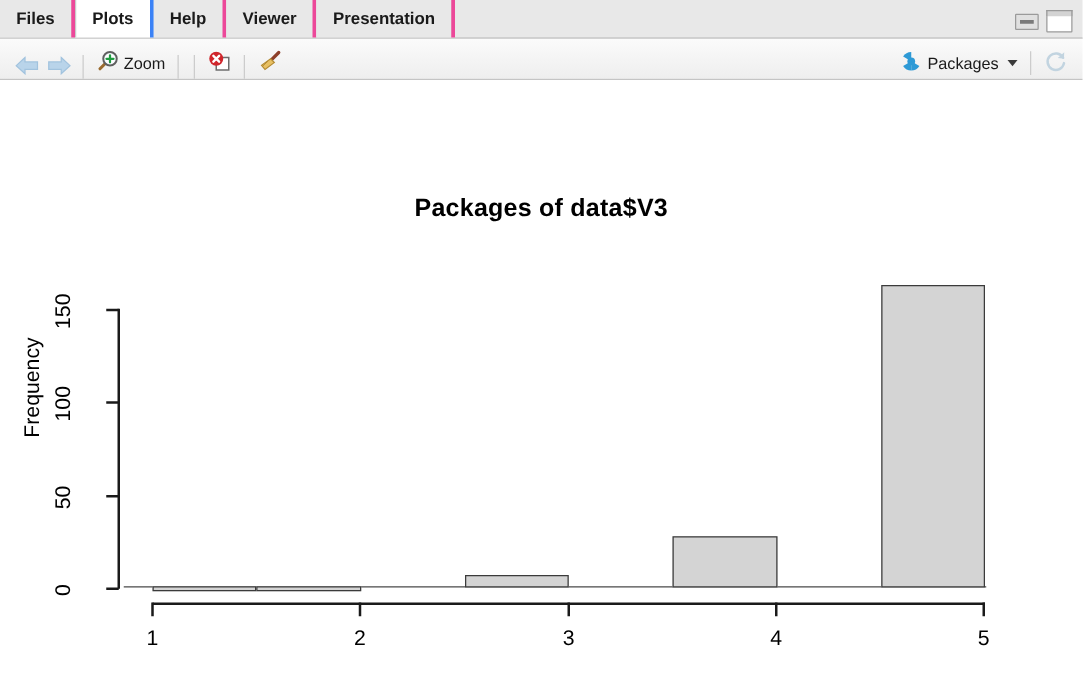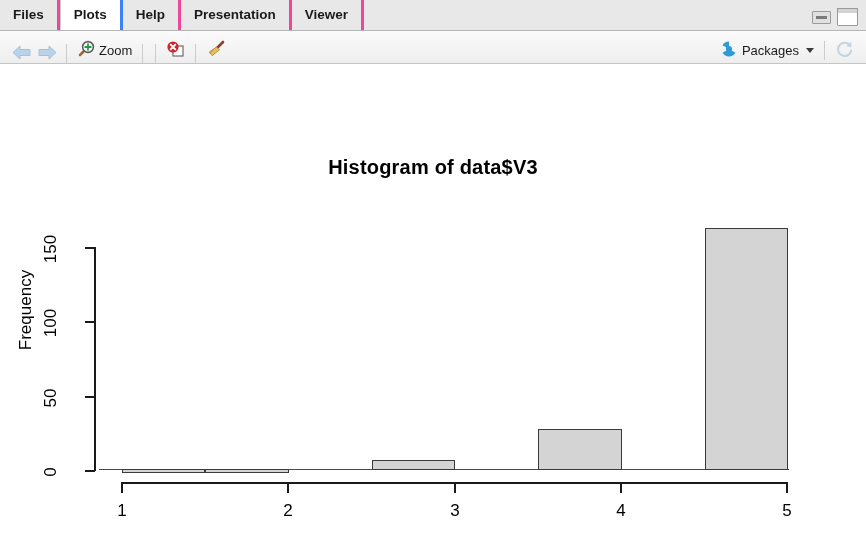--- a/index.html
+++ b/index.html
@@ -147,22 +147,22 @@
     letter-spacing:0.5px;
   }
 </style>
 </head>
 <body>
 
 <div class="tabbar">
   <div class="tab">Files</div>
   <div class="tab active">Plots</div>
   <div class="tab">Help</div>
+  <div class="tab">Viewer</div>
   <div class="tab">Presentation</div>
-  <div class="tab">Viewer</div>
 
   <div class="winctrls">
     <div class="minbtn"></div>
     <div class="maxbtn"></div>
   </div>
 </div>
 
 <div class="toolbar">
 
   <div class="arrowbtn">
@@ -240,21 +240,21 @@
           <path d="M15.5 6.2 A6.6 6.6 0 1 0 16.2 10.5" fill="none" stroke="#c2d4e0" stroke-width="2" stroke-linecap="round"></path>
           <path d="M16.4 1.8 L16.1 6.9 L11.2 6.3 Z" fill="#c2d4e0"></path>
         </svg>
       </span>
     </div>
   </div>
 </div>
 
 <div class="plotarea">
 
-  <div class="plot-title">Histogram of data$V3</div>
+  <div class="plot-title">Packages of data$V3</div>
 
   <div class="ylabel">Frequency</div>
 
   <div class="yaxis-line"></div>
   <div class="ytick" style="top:183px"></div>
   <div class="ytick" style="top:257px"></div>
   <div class="ytick" style="top:332px"></div>
   <div class="ytick" style="top:406px"></div>
 
   <div class="ytick-label" style="left:21px; top:175px">150</div>

